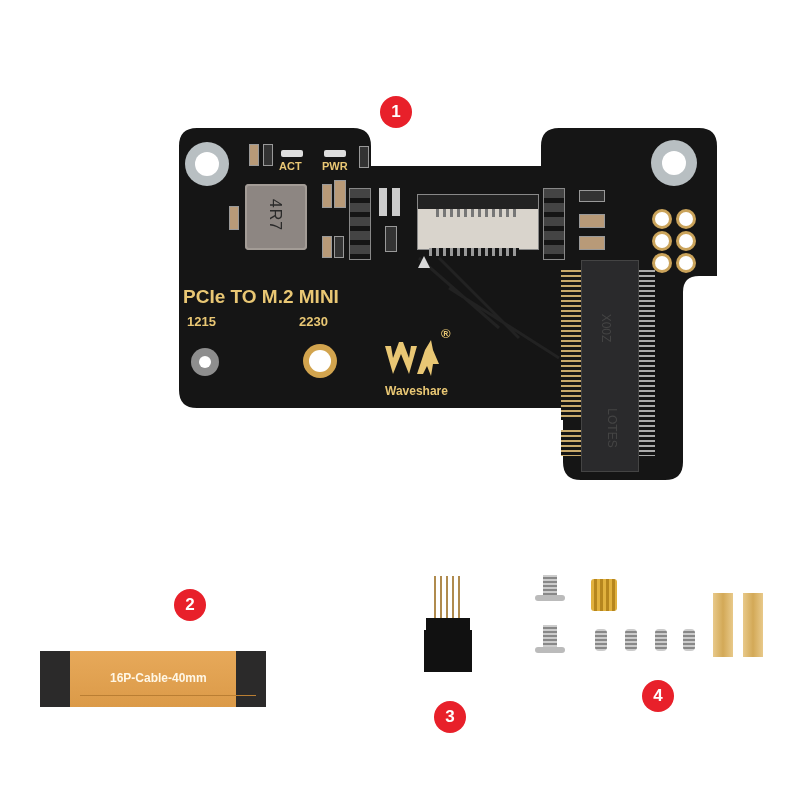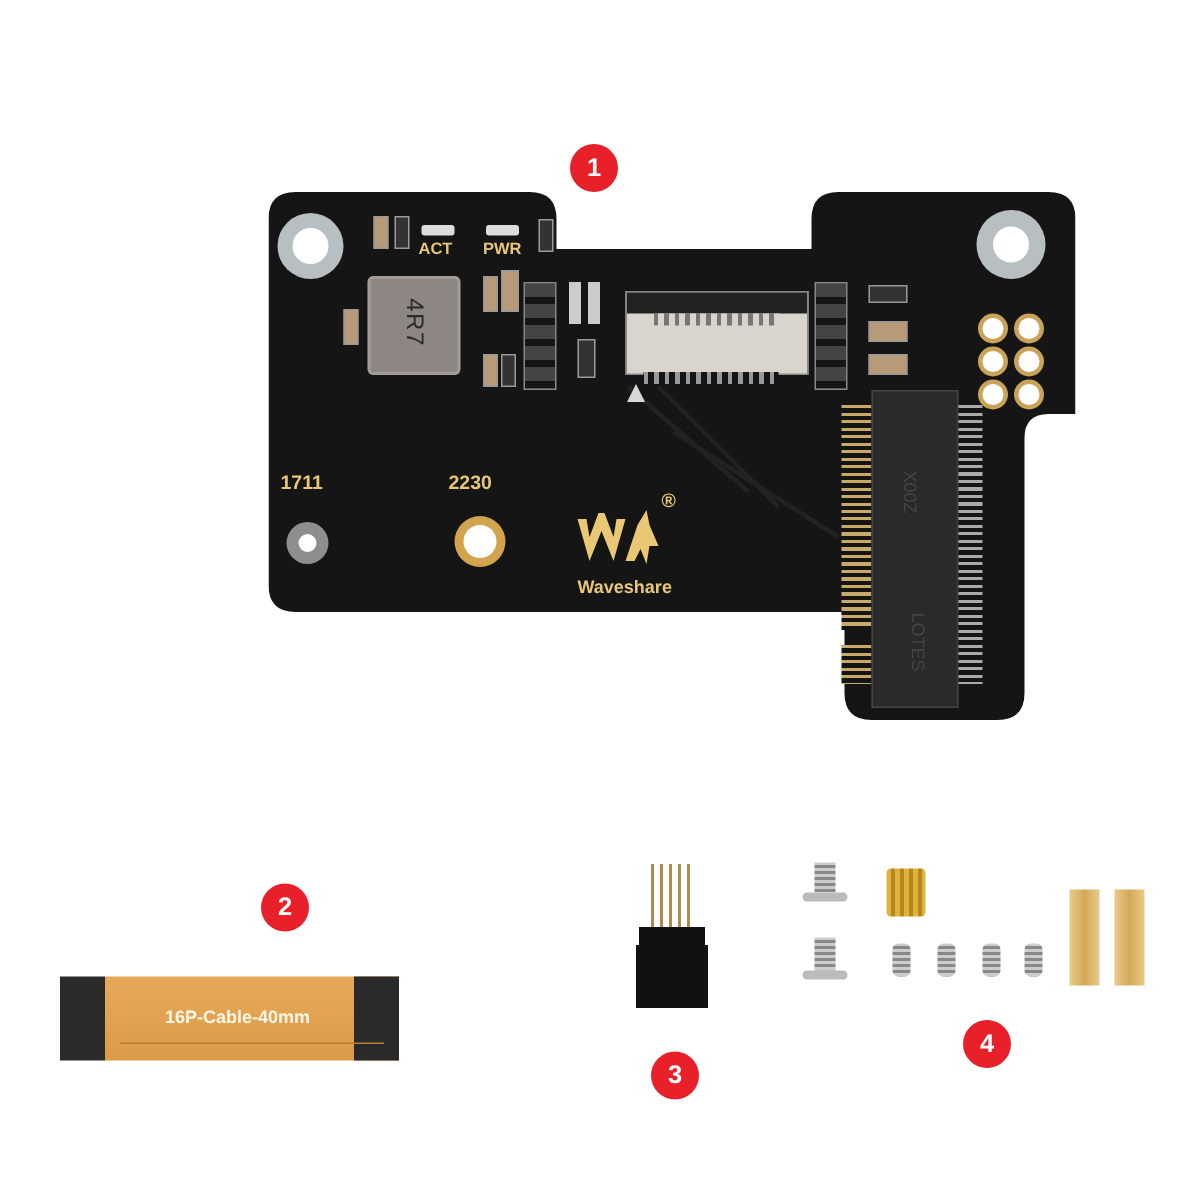--- a/index.html
+++ b/index.html
@@ -76,21 +76,22 @@
   <div class="abs" style="left:382px;top:132px;width:96px;height:214px;">
     <div style="position:absolute;left:0;top:10px;width:20px;height:150px;background:repeating-linear-gradient(#c8a96a 0 2px,#151515 2px 5px);"></div>
     <div style="position:absolute;left:0;top:170px;width:20px;height:26px;background:repeating-linear-gradient(#c8a96a 0 2px,#151515 2px 5px);"></div>
     <div style="position:absolute;left:20px;top:0;width:56px;height:210px;background:#2a2a2c;border:1px solid #444;">
       <div style="position:absolute;left:10px;top:60px;transform:rotate(90deg);color:#444;font-size:12px;font-family:'Liberation Sans',sans-serif;">X00Z</div>
       <div style="position:absolute;left:10px;top:160px;transform:rotate(90deg);color:#444;font-size:12px;font-family:'Liberation Sans',sans-serif;">LOTES</div>
     </div>
     <div style="position:absolute;left:78px;top:10px;width:16px;height:186px;background:repeating-linear-gradient(#aaa 0 2px,#151515 2px 5px);"></div>
   </div>
 
-  <div class="silk" style="left:8px;top:186px;font-size:13px;">1711</div>
+  <div class="silk" style="left:4px;top:158px;font-size:19px;">PCIe TO M.2 MINI</div>
+  <div class="silk" style="left:8px;top:186px;font-size:13px;">1215</div>
   <div class="silk" style="left:120px;top:186px;font-size:13px;">2230</div>
 
   <div class="abs" style="left:12px;top:220px;width:28px;height:28px;border-radius:50%;background:#8e8e8e;">
     <div style="position:absolute;left:8px;top:8px;width:12px;height:12px;border-radius:50%;background:#fff;"></div>
   </div>
   <div class="abs" style="left:124px;top:216px;width:34px;height:34px;border-radius:50%;background:#d2a44e;">
     <div style="position:absolute;left:6px;top:6px;width:22px;height:22px;border-radius:50%;background:#fff;"></div>
   </div>
 
   <svg class="abs" width="60" height="46" viewBox="0 0 60 46" style="left:204px;top:208px;">

